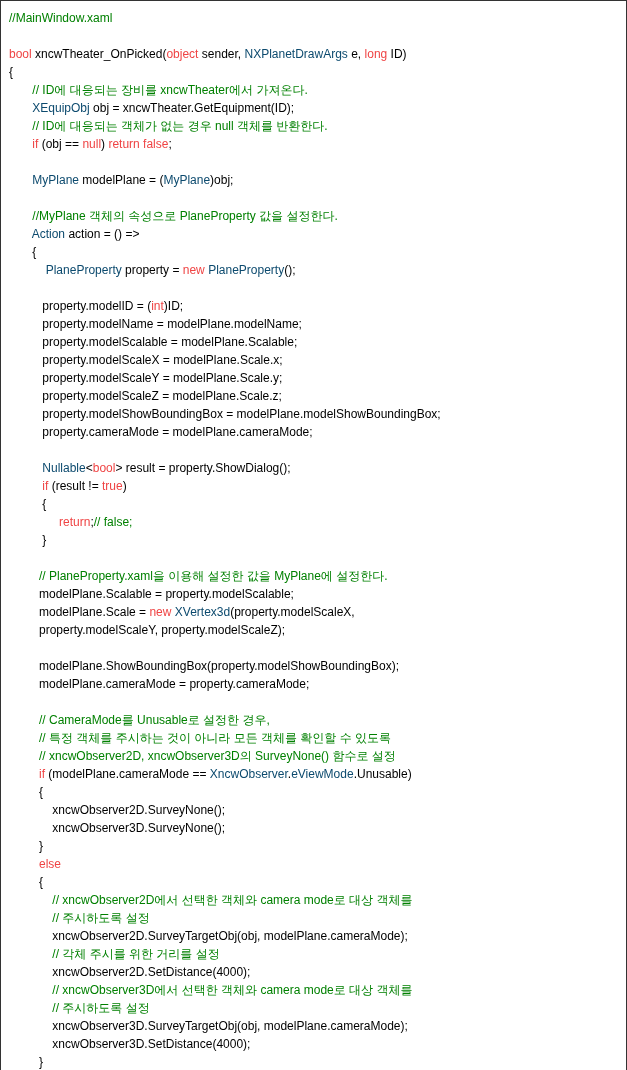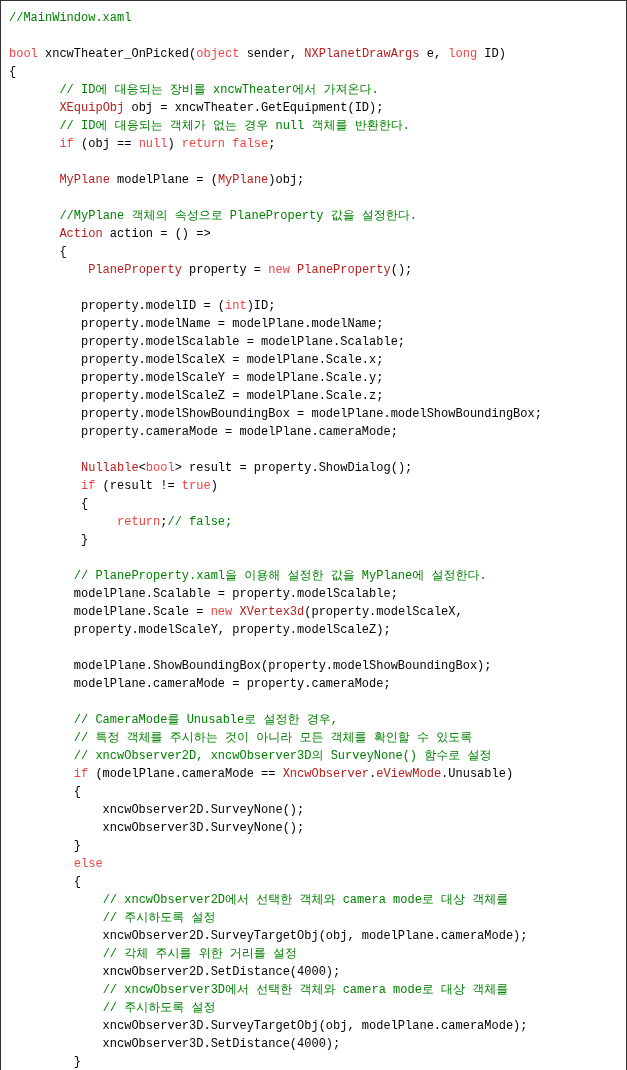--- a/index.html
+++ b/index.html
@@ -7,23 +7,23 @@
   font-family: Consolas, 'Courier New', monospace;
   font-size: 12px;
   line-height: 1.5;
   background: #fff;
   padding: 8px;
   width: 627px;
   border: 1px solid #333;
 }
 pre {
   white-space: pre;
-  font-family: Liberation Mono, monospace;
+  font-family: Liberation Sans, sans-serif;
 }
 .c-comment { color: #008000; }
 .c-keyword { color: #ef4444; }
-.c-type { color: #b91c1c; }
+.c-type { color: #0c4a6e; }
 .c-text { color: #000; }
 </style>
 </head>
 <body>
 
 <pre id="code-container"><div><span class="c-comment">//MainWindow.xaml</span></div><div>&nbsp;</div><div><span class="c-keyword">bool</span><span class="c-text"> xncwTheater_OnPicked(</span><span class="c-keyword">object</span><span class="c-text"> sender, </span><span class="c-type">NXPlanetDrawArgs</span><span class="c-text"> e, </span><span class="c-keyword">long</span><span class="c-text"> ID)</span></div><div><span class="c-text">{</span></div><div><span class="c-text">       </span><span class="c-comment">// ID에 대응되는 장비를 xncwTheater에서 가져온다.</span></div><div><span class="c-text">       </span><span class="c-type">XEquipObj</span><span class="c-text"> obj = xncwTheater.GetEquipment(ID);</span></div><div><span class="c-text">       </span><span class="c-comment">// ID에 대응되는 객체가 없는 경우 null 객체를 반환한다.</span></div><div><span class="c-text">       </span><span class="c-keyword">if</span><span class="c-text"> (obj == </span><span class="c-keyword">null</span><span class="c-text">) </span><span class="c-keyword">return false</span><span class="c-text">;</span></div><div>&nbsp;</div><div><span class="c-text">       </span><span class="c-type">MyPlane</span><span class="c-text"> modelPlane = (</span><span class="c-type">MyPlane</span><span class="c-text">)obj;</span></div><div>&nbsp;</div><div><span class="c-text">       </span><span class="c-comment">//MyPlane 객체의 속성으로 PlaneProperty 값을 설정한다.</span></div><div><span class="c-text">       </span><span class="c-type">Action</span><span class="c-text"> action = () =&gt;</span></div><div><span class="c-text">       {</span></div><div><span class="c-text">           </span><span class="c-type">PlaneProperty</span><span class="c-text"> property = </span><span class="c-keyword">new</span><span class="c-text"> </span><span class="c-type">PlaneProperty</span><span class="c-text">();</span></div><div>&nbsp;</div><div><span class="c-text">          property.modelID = (</span><span class="c-keyword">int</span><span class="c-text">)ID;</span></div><div><span class="c-text">          property.modelName = modelPlane.modelName;</span></div><div><span class="c-text">          property.modelScalable = modelPlane.Scalable;</span></div><div><span class="c-text">          property.modelScaleX = modelPlane.Scale.x;</span></div><div><span class="c-text">          property.modelScaleY = modelPlane.Scale.y;</span></div><div><span class="c-text">          property.modelScaleZ = modelPlane.Scale.z;</span></div><div><span class="c-text">          property.modelShowBoundingBox = modelPlane.modelShowBoundingBox;</span></div><div><span class="c-text">          property.cameraMode = modelPlane.cameraMode;</span></div><div>&nbsp;</div><div><span class="c-text">          </span><span class="c-type">Nullable</span><span class="c-text">&lt;</span><span class="c-keyword">bool</span><span class="c-text">&gt; result = property.ShowDialog();</span></div><div><span class="c-text">          </span><span class="c-keyword">if</span><span class="c-text"> (result != </span><span class="c-keyword">true</span><span class="c-text">)</span></div><div><span class="c-text">          {</span></div><div><span class="c-text">               </span><span class="c-keyword">return</span><span class="c-text">;</span><span class="c-comment">// false;</span></div><div><span class="c-text">          }</span></div><div>&nbsp;</div><div><span class="c-text">         </span><span class="c-comment">// PlaneProperty.xaml을 이용해 설정한 값을 MyPlane에 설정한다.</span></div><div><span class="c-text">         modelPlane.Scalable = property.modelScalable;</span></div><div><span class="c-text">         modelPlane.Scale = </span><span class="c-keyword">new</span><span class="c-text"> </span><span class="c-type">XVertex3d</span><span class="c-text">(property.modelScaleX,</span></div><div><span class="c-text">         property.modelScaleY, property.modelScaleZ);</span></div><div>&nbsp;</div><div><span class="c-text">         modelPlane.ShowBoundingBox(property.modelShowBoundingBox);</span></div><div><span class="c-text">         modelPlane.cameraMode = property.cameraMode;</span></div><div>&nbsp;</div><div><span class="c-text">         </span><span class="c-comment">// CameraMode를 Unusable로 설정한 경우,</span></div><div><span class="c-text">         </span><span class="c-comment">// 특정 객체를 주시하는 것이 아니라 모든 객체를 확인할 수 있도록</span></div><div><span class="c-text">         </span><span class="c-comment">// xncwObserver2D, xncwObserver3D의 SurveyNone() 함수로 설정</span></div><div><span class="c-text">         </span><span class="c-keyword">if</span><span class="c-text"> (modelPlane.cameraMode == </span><span class="c-type">XncwObserver</span><span class="c-text">.</span><span class="c-type">eViewMode</span><span class="c-text">.Unusable)</span></div><div><span class="c-text">         {</span></div><div><span class="c-text">             xncwObserver2D.SurveyNone();</span></div><div><span class="c-text">             xncwObserver3D.SurveyNone();</span></div><div><span class="c-text">         }</span></div><div><span class="c-text">         </span><span class="c-keyword">else</span></div><div><span class="c-text">         {</span></div><div><span class="c-text">             </span><span class="c-comment">// xncwObserver2D에서 선택한 객체와 camera mode로 대상 객체를</span></div><div><span class="c-text">             </span><span class="c-comment">// 주시하도록 설정</span></div><div><span class="c-text">             xncwObserver2D.SurveyTargetObj(obj, modelPlane.cameraMode);</span></div><div><span class="c-text">             </span><span class="c-comment">// 각체 주시를 위한 거리를 설정</span></div><div><span class="c-text">             xncwObserver2D.SetDistance(4000);</span></div><div><span class="c-text">             </span><span class="c-comment">// xncwObserver3D에서 선택한 객체와 camera mode로 대상 객체를</span></div><div><span class="c-text">             </span><span class="c-comment">// 주시하도록 설정</span></div><div><span class="c-text">             xncwObserver3D.SurveyTargetObj(obj, modelPlane.cameraMode);</span></div><div><span class="c-text">             xncwObserver3D.SetDistance(4000);</span></div><div><span class="c-text">         }</span></div></pre>
 
 </body></html>

